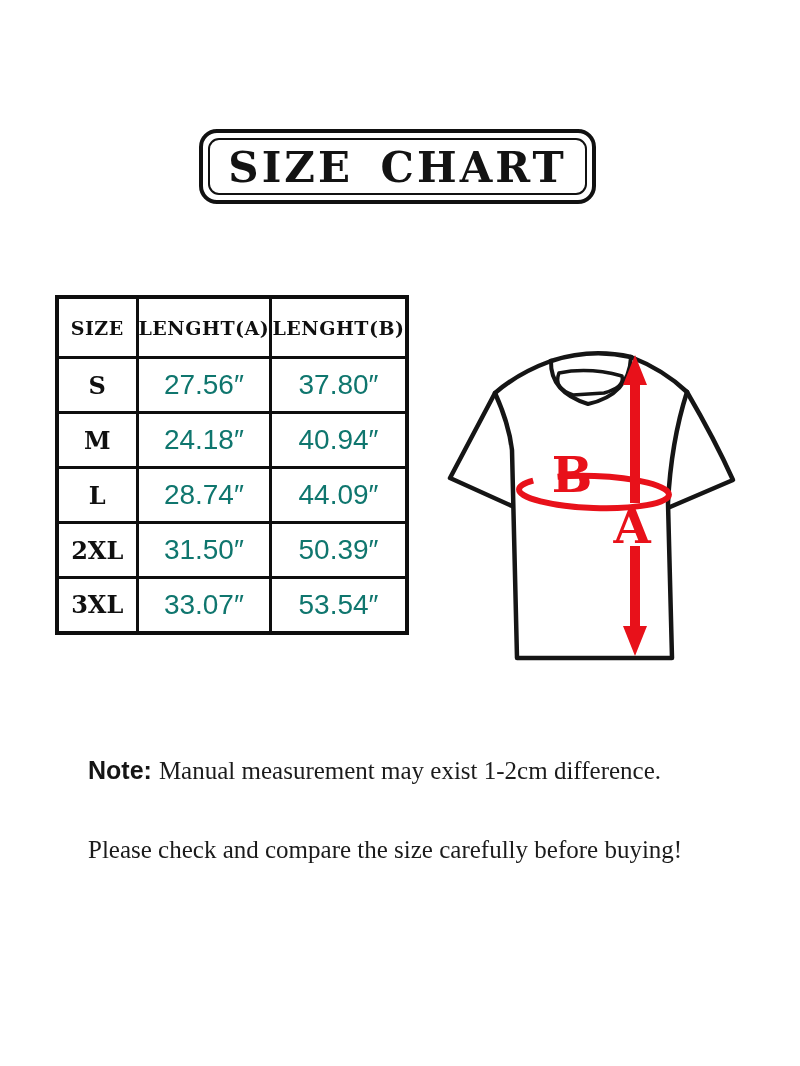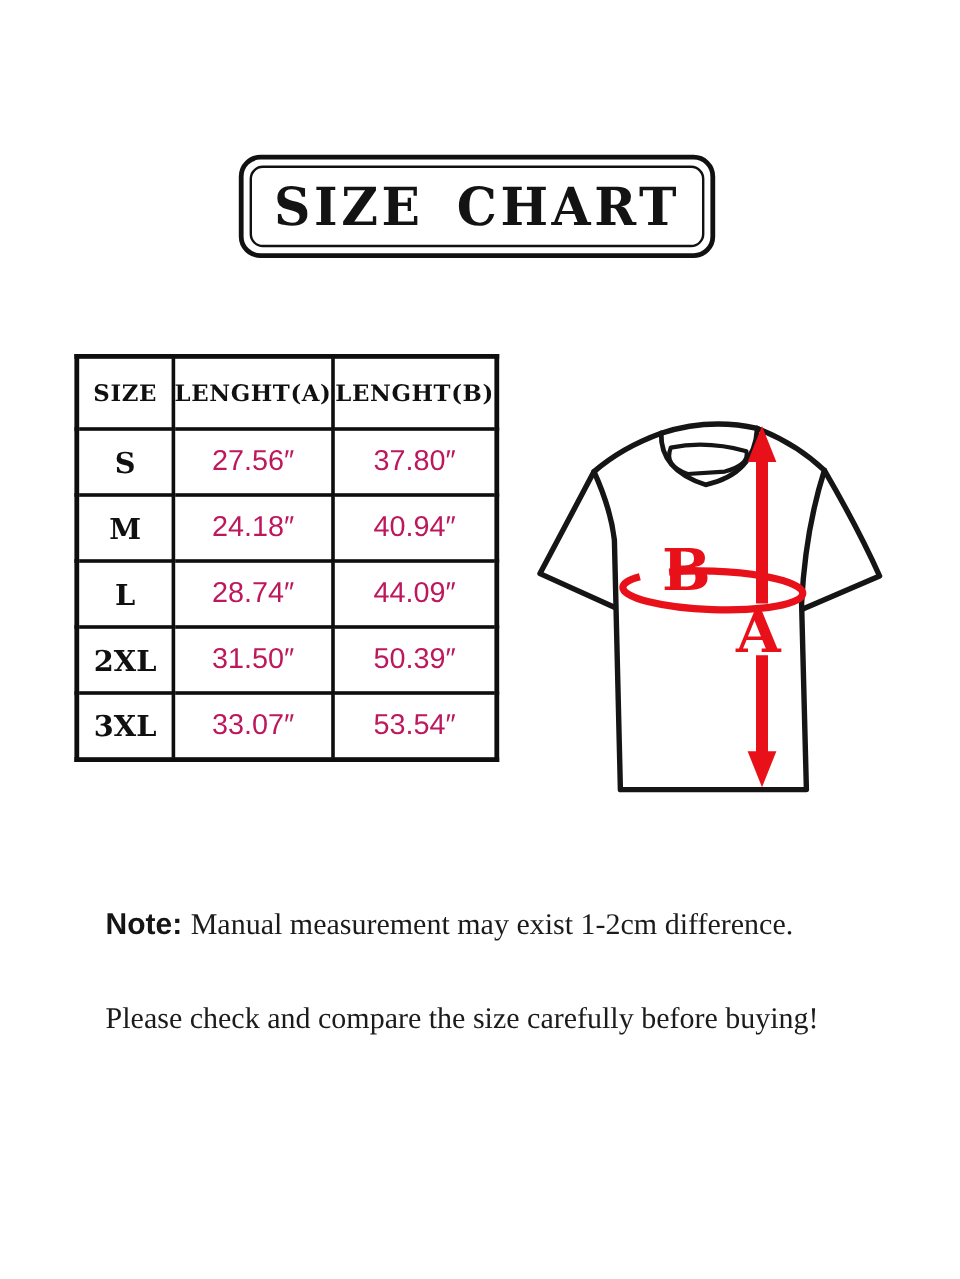--- a/index.html
+++ b/index.html
@@ -18,21 +18,21 @@
     height: 1066px;
     background: #ffffff;
   }
 
   
   .title-box {
     position: absolute;
     left: 199px;
     top: 129px;
     width: 397px;
-    height: 86px;
+    height: 75px;
     box-sizing: border-box;
     border: 4px solid #111111;
     border-radius: 18px;
     background: #ffffff;
   }
   .title-box-inner {
     position: absolute;
     inset: 5px;
     border: 2px solid #111111;
     border-radius: 11px;
@@ -47,21 +47,21 @@
     letter-spacing: 3px;
     word-spacing: 10px;
     color: #131313;
     white-space: nowrap;
     transform: scaleY(1.04);
   }
 
   
   .size-table {
     position: absolute;
-    left: 62px;
+    left: 55px;
     top: 295px;
     border-collapse: collapse;
     table-layout: fixed;
     background: #ffffff;
   }
   .size-table, .size-table th, .size-table td {
     border: 3px solid #0e0e0e;
   }
   .size-table { border-width: 4px; }
   .size-table th, .size-table td {
@@ -83,22 +83,22 @@
   }
   .size-table tbody tr { height: 55px; }
   .size-table td.size-label {
     font-family: "DejaVu Serif", "Liberation Serif", serif;
     font-weight: 800;
     font-size: 24px;
     color: #101010;
   }
   .size-table td.measure {
     font-family: "Liberation Sans", "DejaVu Sans", sans-serif;
-    font-size: 24px;
-    color: #be185d;
+    font-size: 28px;
+    color: #0f766e;
   }
 
   
   .shirt-svg {
     position: absolute;
     left: 440px;
     top: 340px;
     width: 350px;
     height: 330px;
   }

